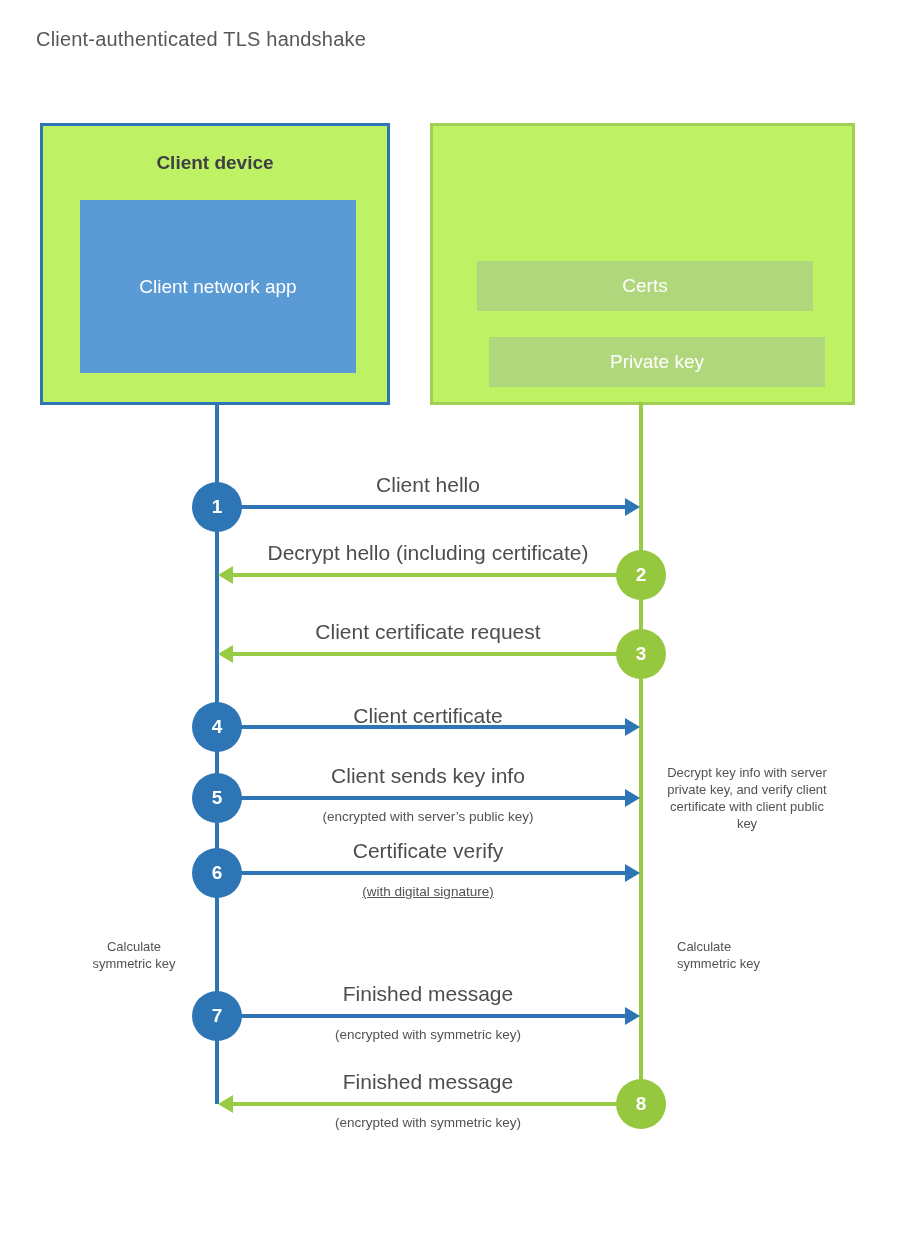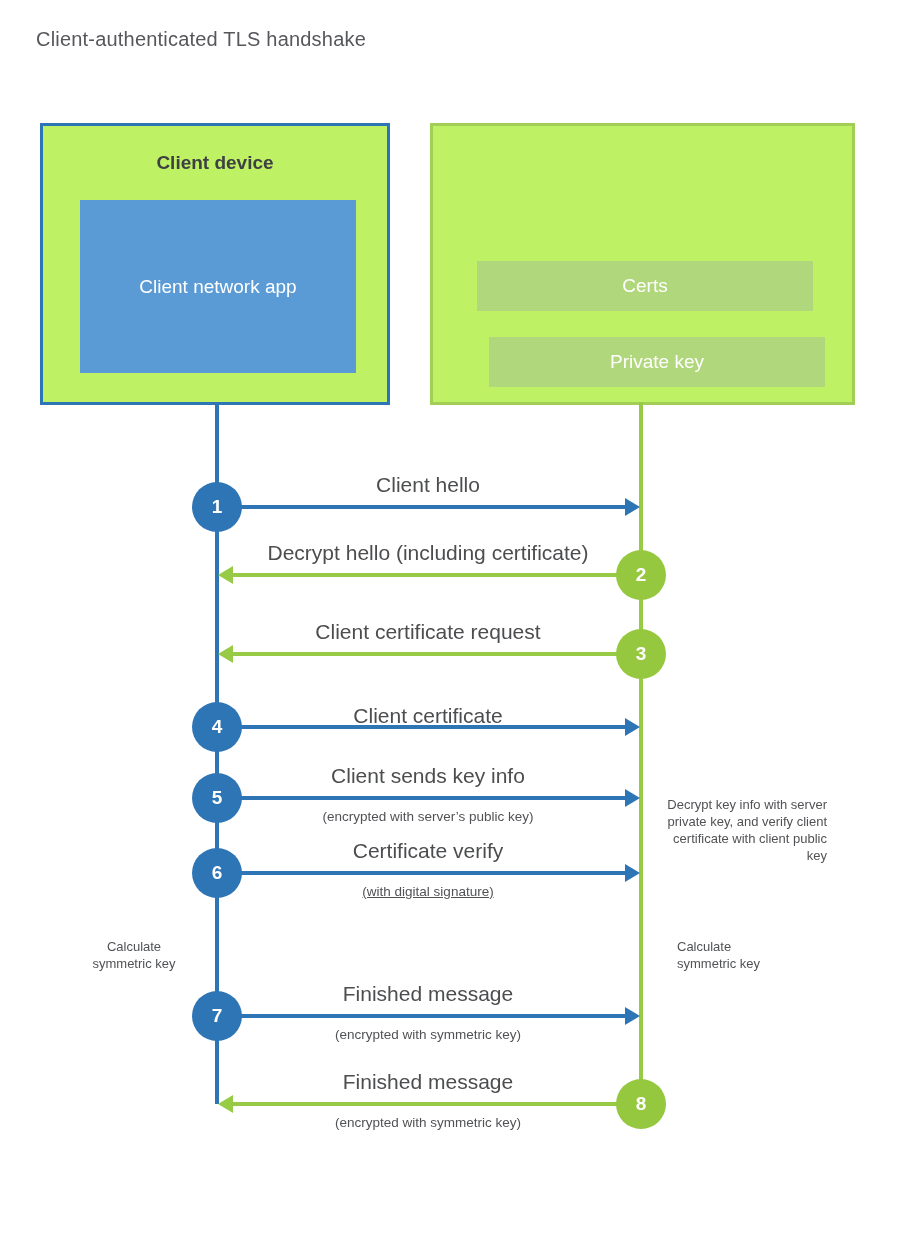--- a/index.html
+++ b/index.html
@@ -56,21 +56,21 @@
   .step-label{
     position:absolute;left:208px;width:440px;text-align:center;
     font-size:21px;color:#4c4d4f;line-height:22px;
   }
   .step-sublabel{
     position:absolute;left:208px;width:440px;text-align:center;
     font-size:13.5px;color:#515255;line-height:18px;
   }
   
   .note{position:absolute;font-size:13px;color:#515255;line-height:17px;}
-  .note-decrypt{left:667px;top:796px;width:160px;text-align:right;}
+  .note-decrypt{left:667px;top:764px;width:160px;text-align:center;}
   .note-calc-left{left:78px;top:938px;width:112px;text-align:center;}
   .note-calc-right{left:677px;top:938px;width:112px;text-align:left;}
 </style>
 </head>
 <body>
 
 <div class="canvas">
 
   <h1 class="page-title">Client-authenticated TLS handshake</h1>
 

